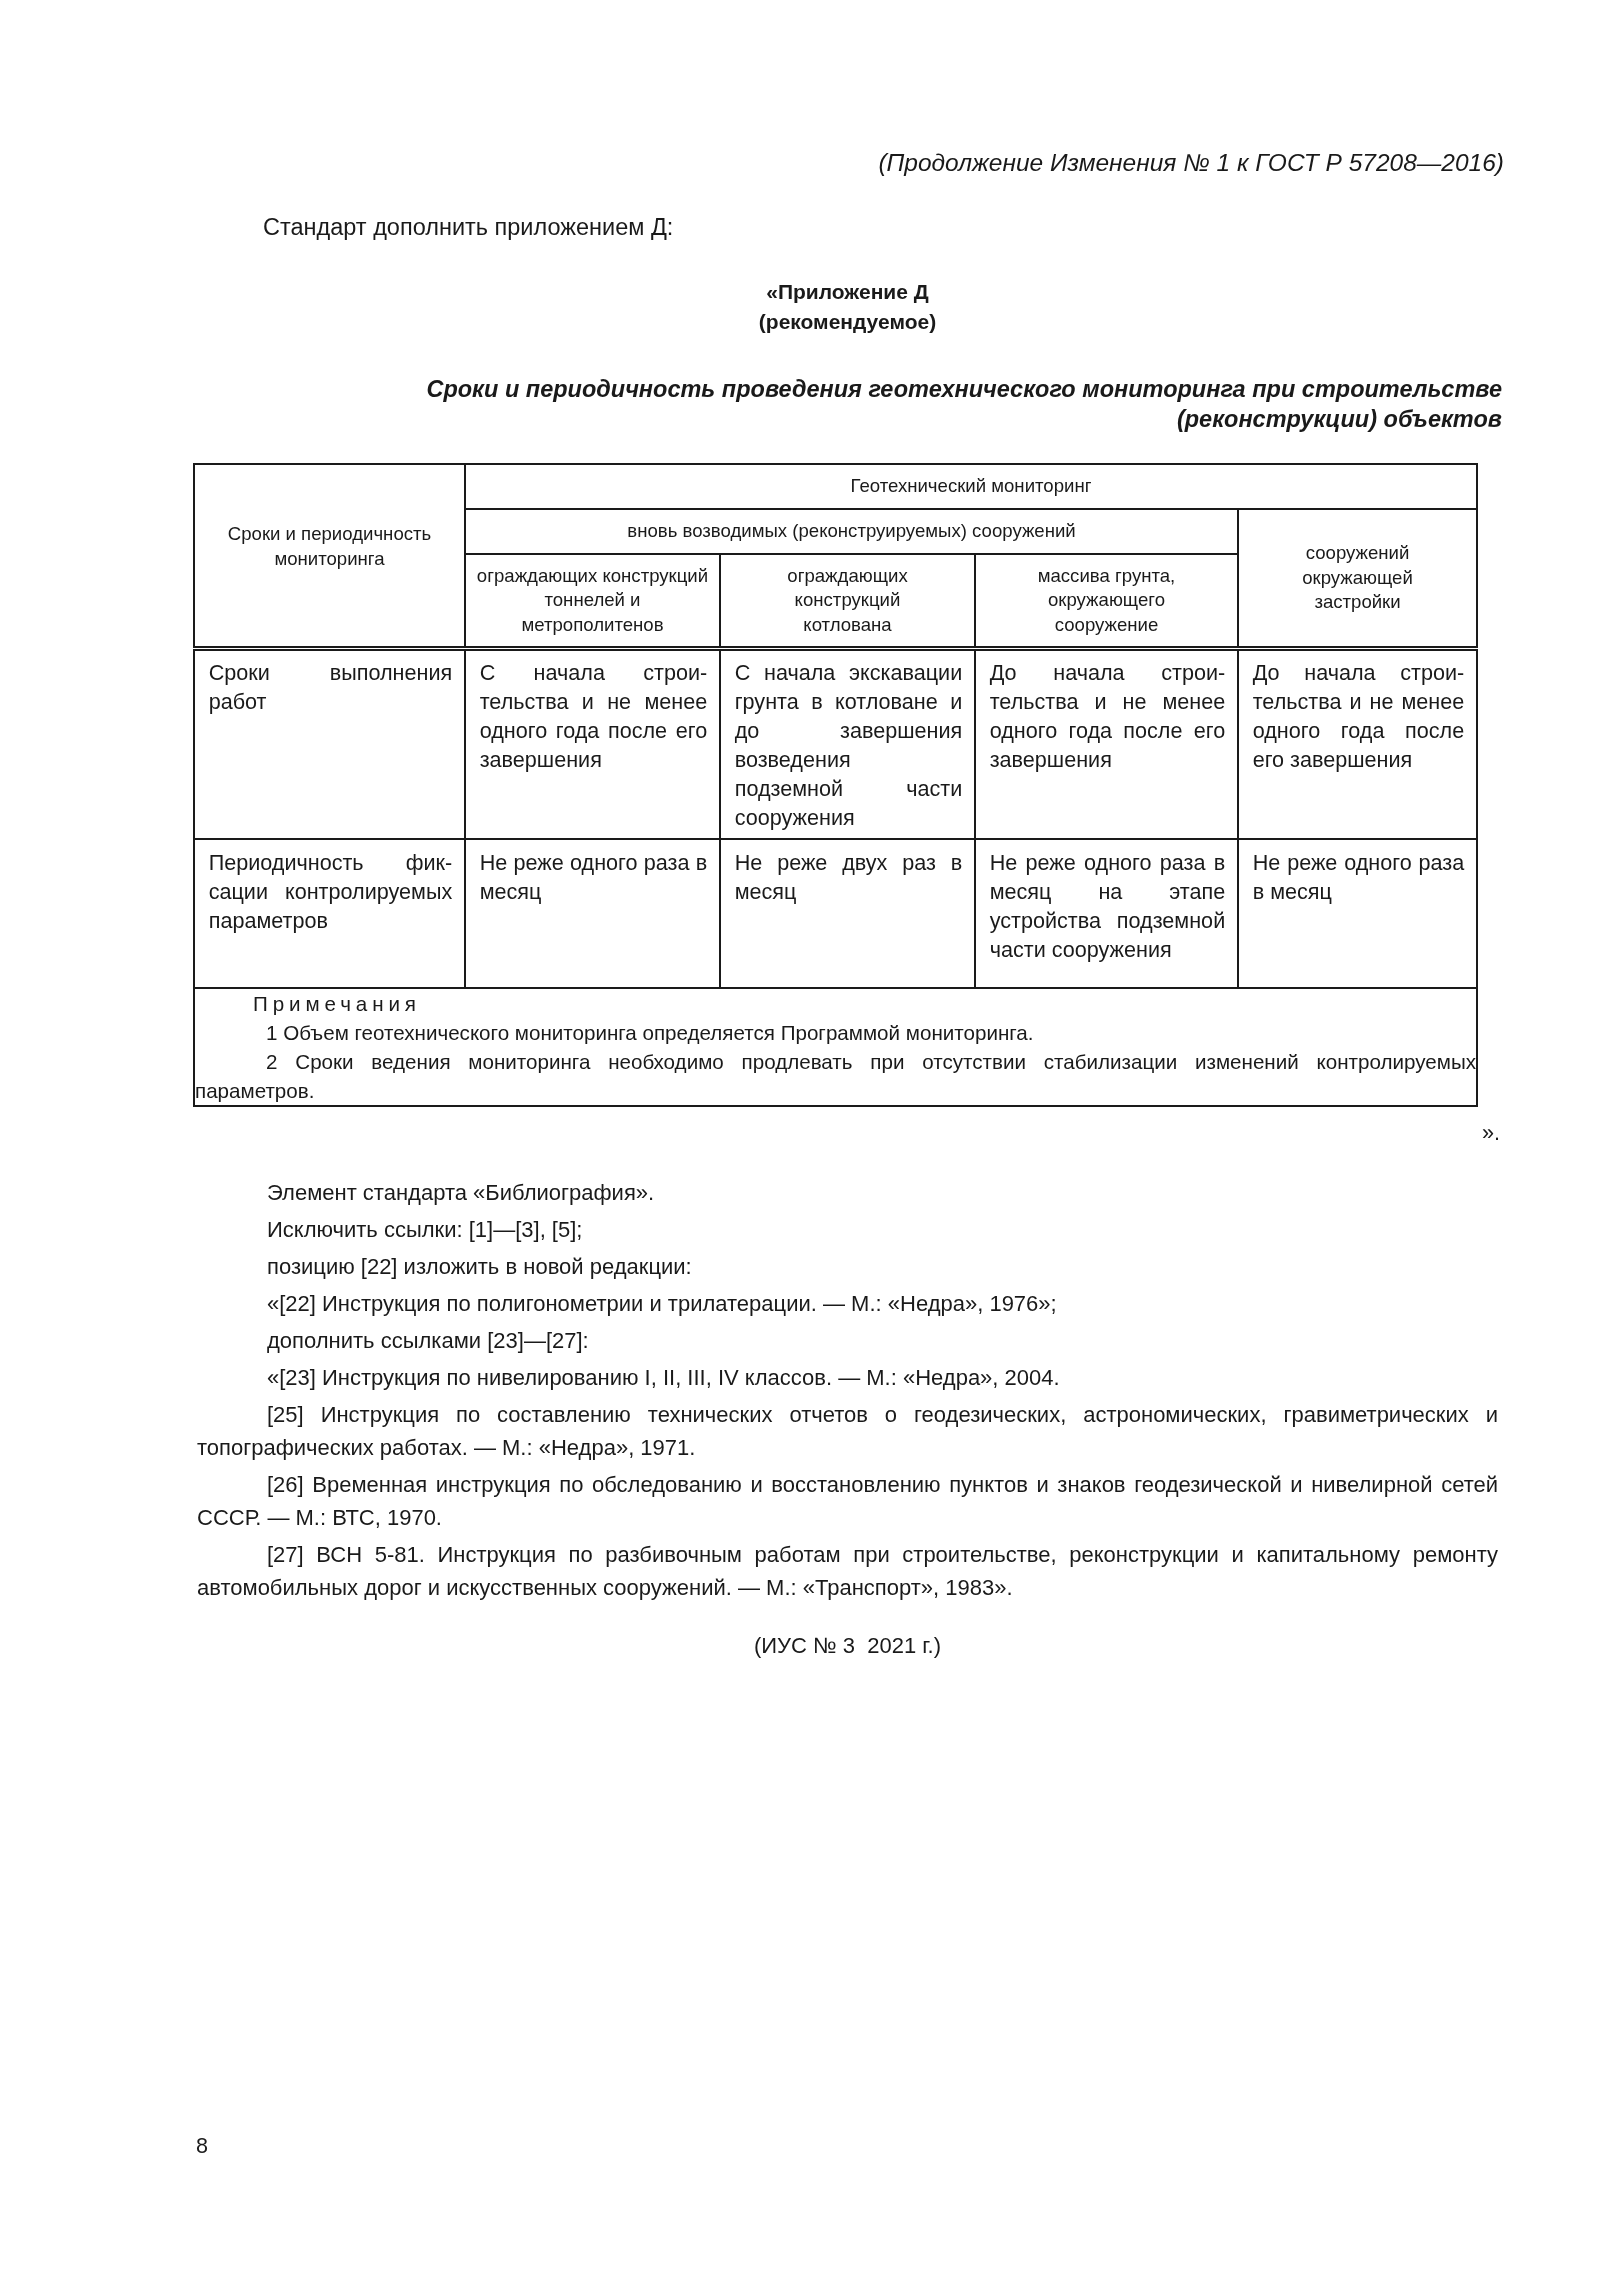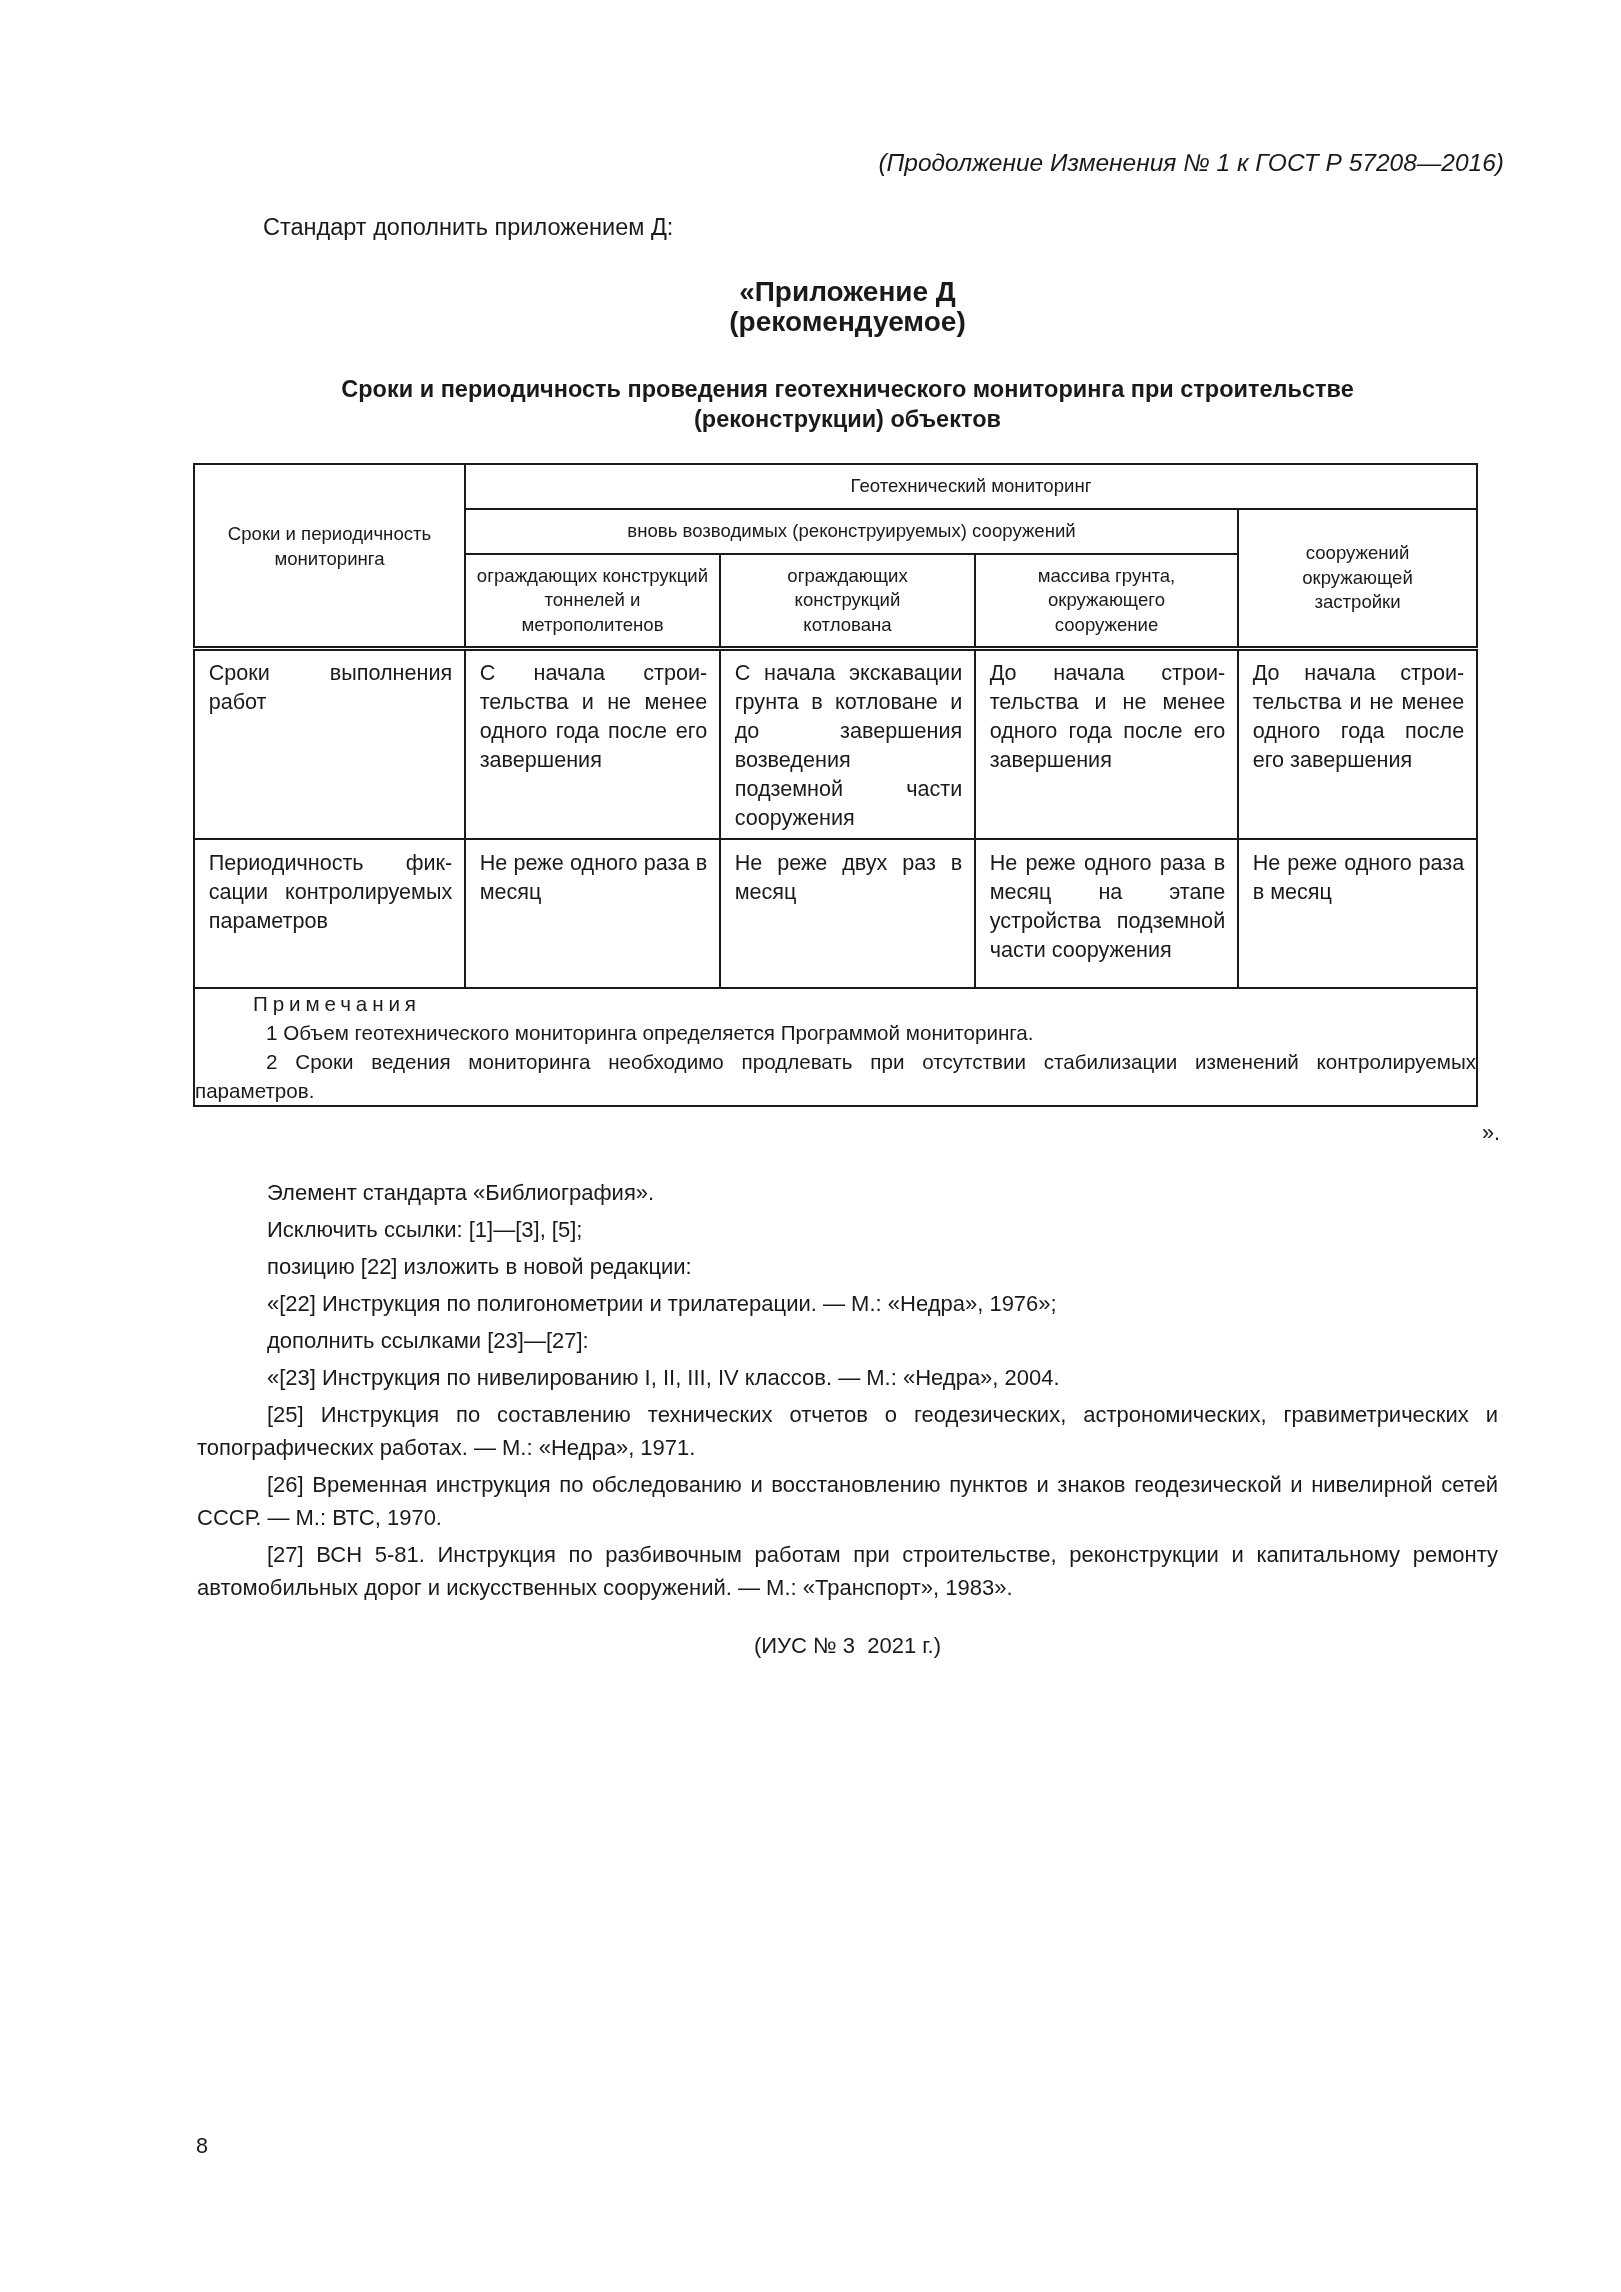--- a/index.html
+++ b/index.html
@@ -1,23 +1,23 @@
 <!DOCTYPE html>
 <html><head>
 <meta charset="utf-8">
 <style>
   html, body { margin: 0; padding: 0; background: #ffffff; }
   body { width: 1621px; height: 2293px; position: relative; overflow: hidden;
          font-family: "Liberation Sans", "DejaVu Sans", sans-serif; color: #1a1a1a; }
   .abs { position: absolute; }
   .running-head { right: 117px; top: 149px; font-size: 24.5px; font-style: italic; white-space: nowrap; }
   .intro { left: 263px; top: 214px; font-size: 23.5px; white-space: nowrap; text-align: center; }
-  .appx { left: 193px; width: 1309px; text-align: center; font-weight: bold; font-size: 28px; line-height: 30px; }
+  .appx { left: 193px; width: 1309px; text-align: center; font-weight: bold; font-size: 21px; line-height: 30px; }
   .appx-title { top: 277px; }
-  .table-title { left: 193px; width: 1309px; text-align: center; font-weight: bold; font-size: 23.5px; line-height: 30px; top: 374px; }
+  .table-title { left: 193px; width: 1309px; text-align: right; font-weight: bold; font-size: 23.5px; line-height: 30px; top: 374px; font-style: italic; }
 
   table.mon { position: absolute; left: 193px; top: 463px; width: 1282px;
               border-collapse: collapse; table-layout: fixed; font-size: 21.6px; }
   table.mon td, table.mon th { border: 2px solid #1a1a1a; padding: 0; vertical-align: top; font-weight: normal; }
   table.mon th { font-size: 18.6px; line-height: 24.5px; text-align: center; vertical-align: middle; }
   .h1 { height: 45px; }
   .h2 { height: 45px; }
   .h3 { height: 94px; }
   tr.hdr-last th { border-bottom: 5.9px double #1a1a1a; }
   table.mon td.cell { line-height: 29px; padding: 7.8px 11.8px 5.9px 13.7px; text-align: justify; text-align-last: left; hyphens: manual; }

